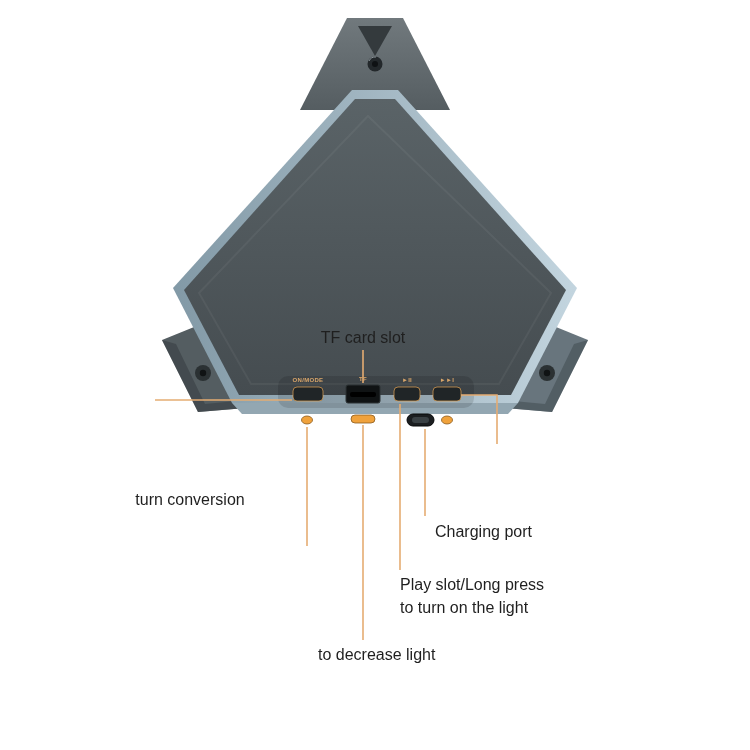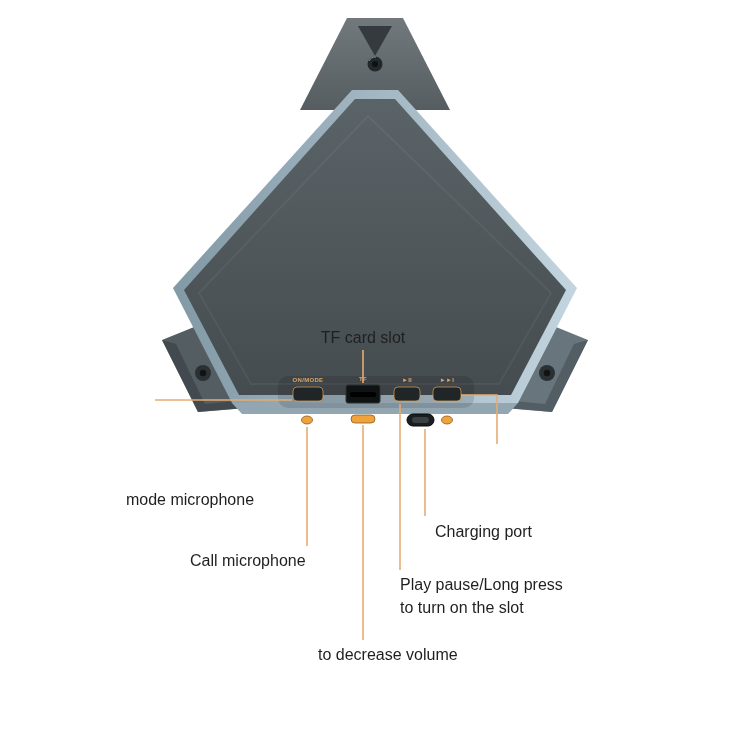--- a/index.html
+++ b/index.html
@@ -87,30 +87,29 @@
   </svg>
 
   <span class="pl" style="left:308px;top:377px">ON/MODE</span>
   <span class="pl" style="left:363px;top:376px">TF</span>
   <span class="pl" style="left:407px;top:377px">►II</span>
   <span class="pl" style="left:447px;top:377px">►►I</span>
 
   <div class="label center" style="left:363px;top:326px">TF card slot</div>
 
   <div class="label center" style="left:190px;top:488px">
-    <div>mode microphone</div>
+    <div>turn conversion</div>
   </div>
 
-  <div class="label" style="left:190px;top:549px">Call microphone</div>
 
   <div class="label" style="left:318px;top:643px">
-    <div>to decrease volume</div>
+    <div>to decrease light</div>
   </div>
 
   <div class="label" style="left:400px;top:573px">
-    <div>Play pause/Long press</div>
-    <div>to turn on the slot</div>
+    <div>Play slot/Long press</div>
+    <div>to turn on the light</div>
   </div>
 
   <div class="label" style="left:435px;top:520px">Charging port</div>
 
 
 </div>
 
 </body></html>

